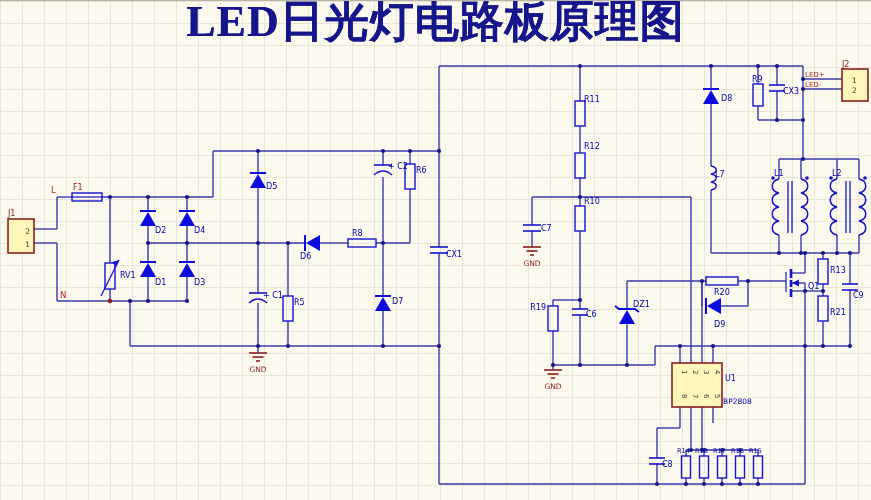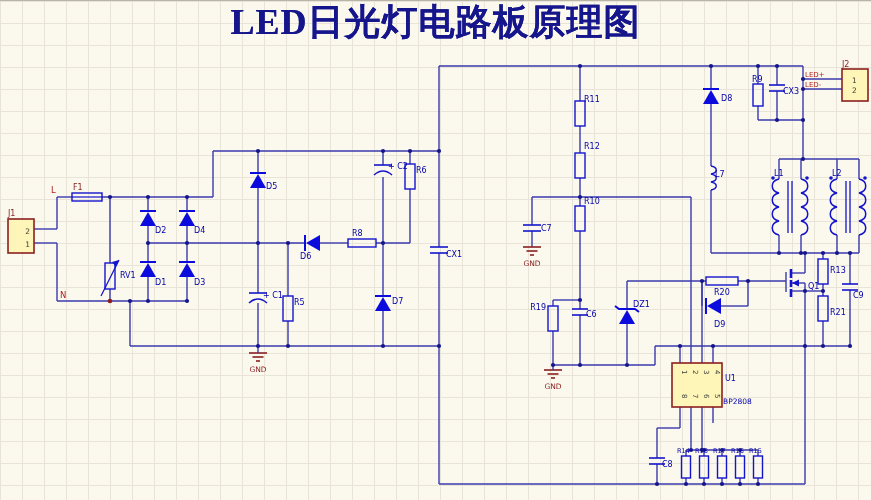--- a/index.html
+++ b/index.html
@@ -10,21 +10,21 @@
       linear-gradient(#e8e4d8 1px, transparent 1px),
       linear-gradient(90deg, #e8e4d8 1px, transparent 1px);
     background-size:22px 22px;
     border-top:1px solid #b9b4a8;
     font-family:"DejaVu Sans", sans-serif;
   }
   .title{
     position:absolute;top:0;left:0;right:0;height:42px;
     text-align:center;
     font-family:"Liberation Serif","DejaVu Serif",serif;
-    font-weight:bold;font-size:36px;line-height:42px;
+    font-weight:bold;font-size:44px;line-height:42px;
     color:#15158c;letter-spacing:1px;
     text-shadow:0 0 0.6px #15158c;
   }
   svg{position:absolute;left:0;top:0;}
   svg text{font-family:"DejaVu Sans", sans-serif;}
 </style>
 </head>
 <body>
 
 <div class="canvas">

